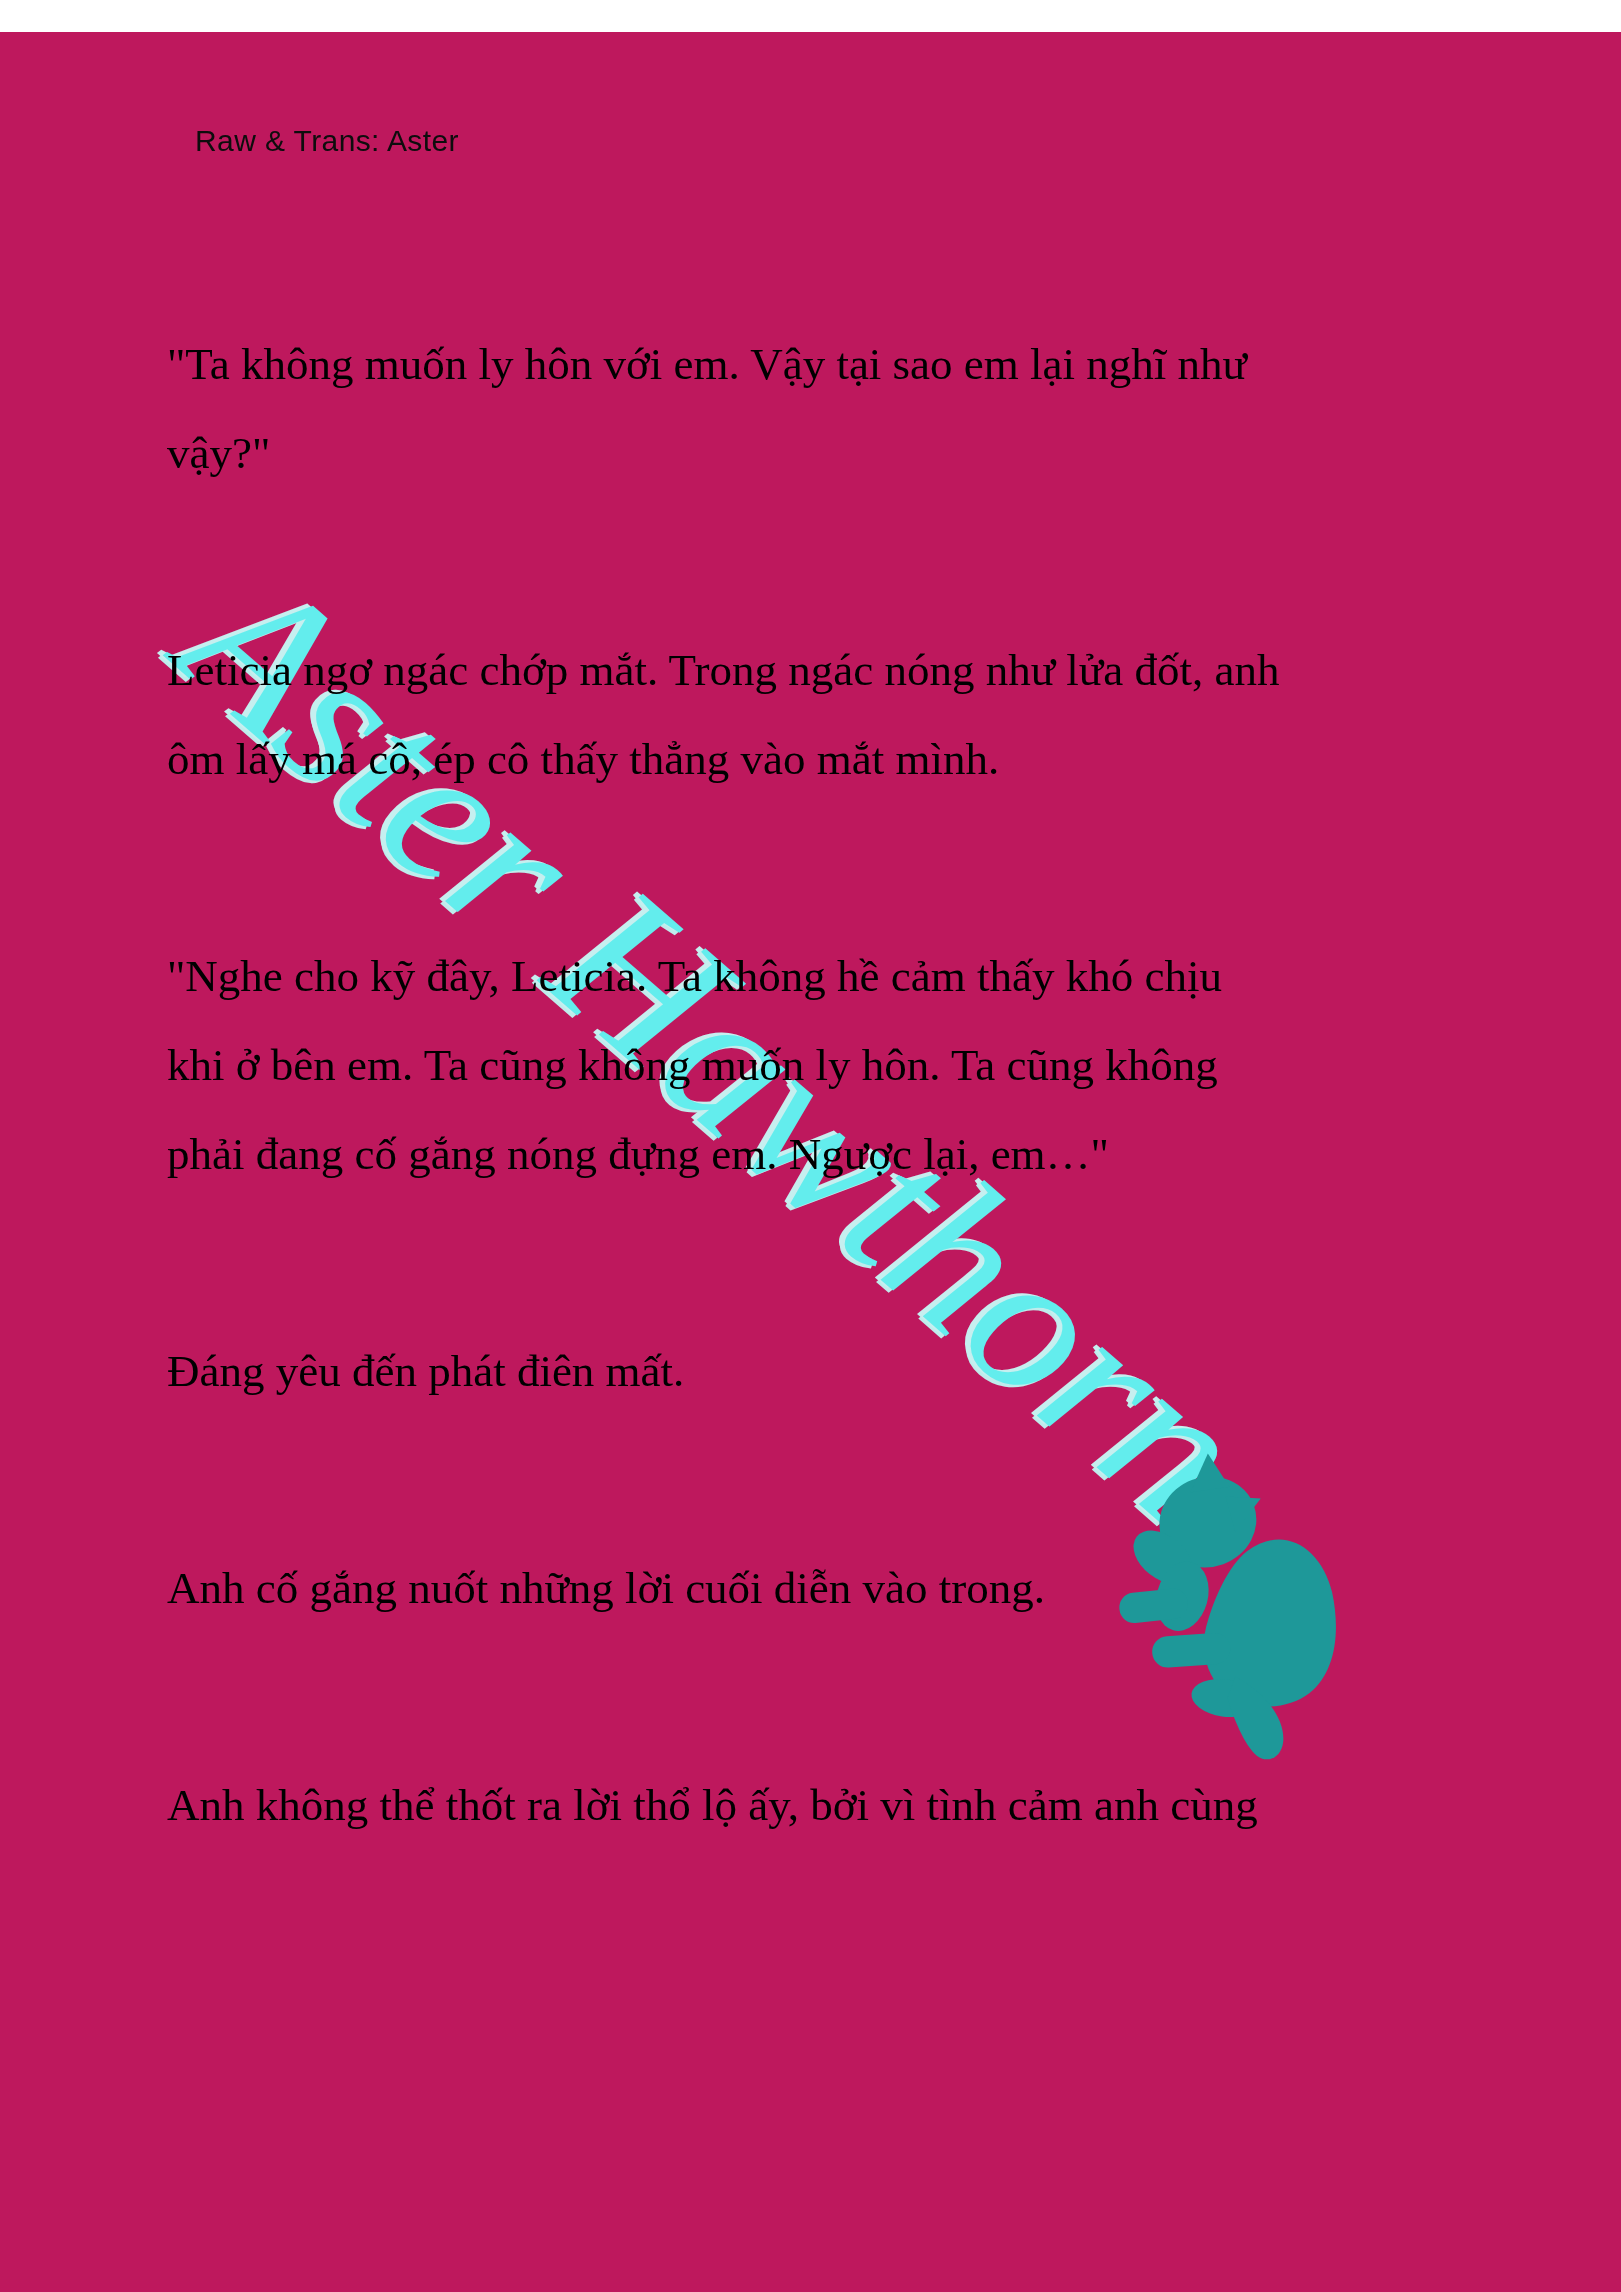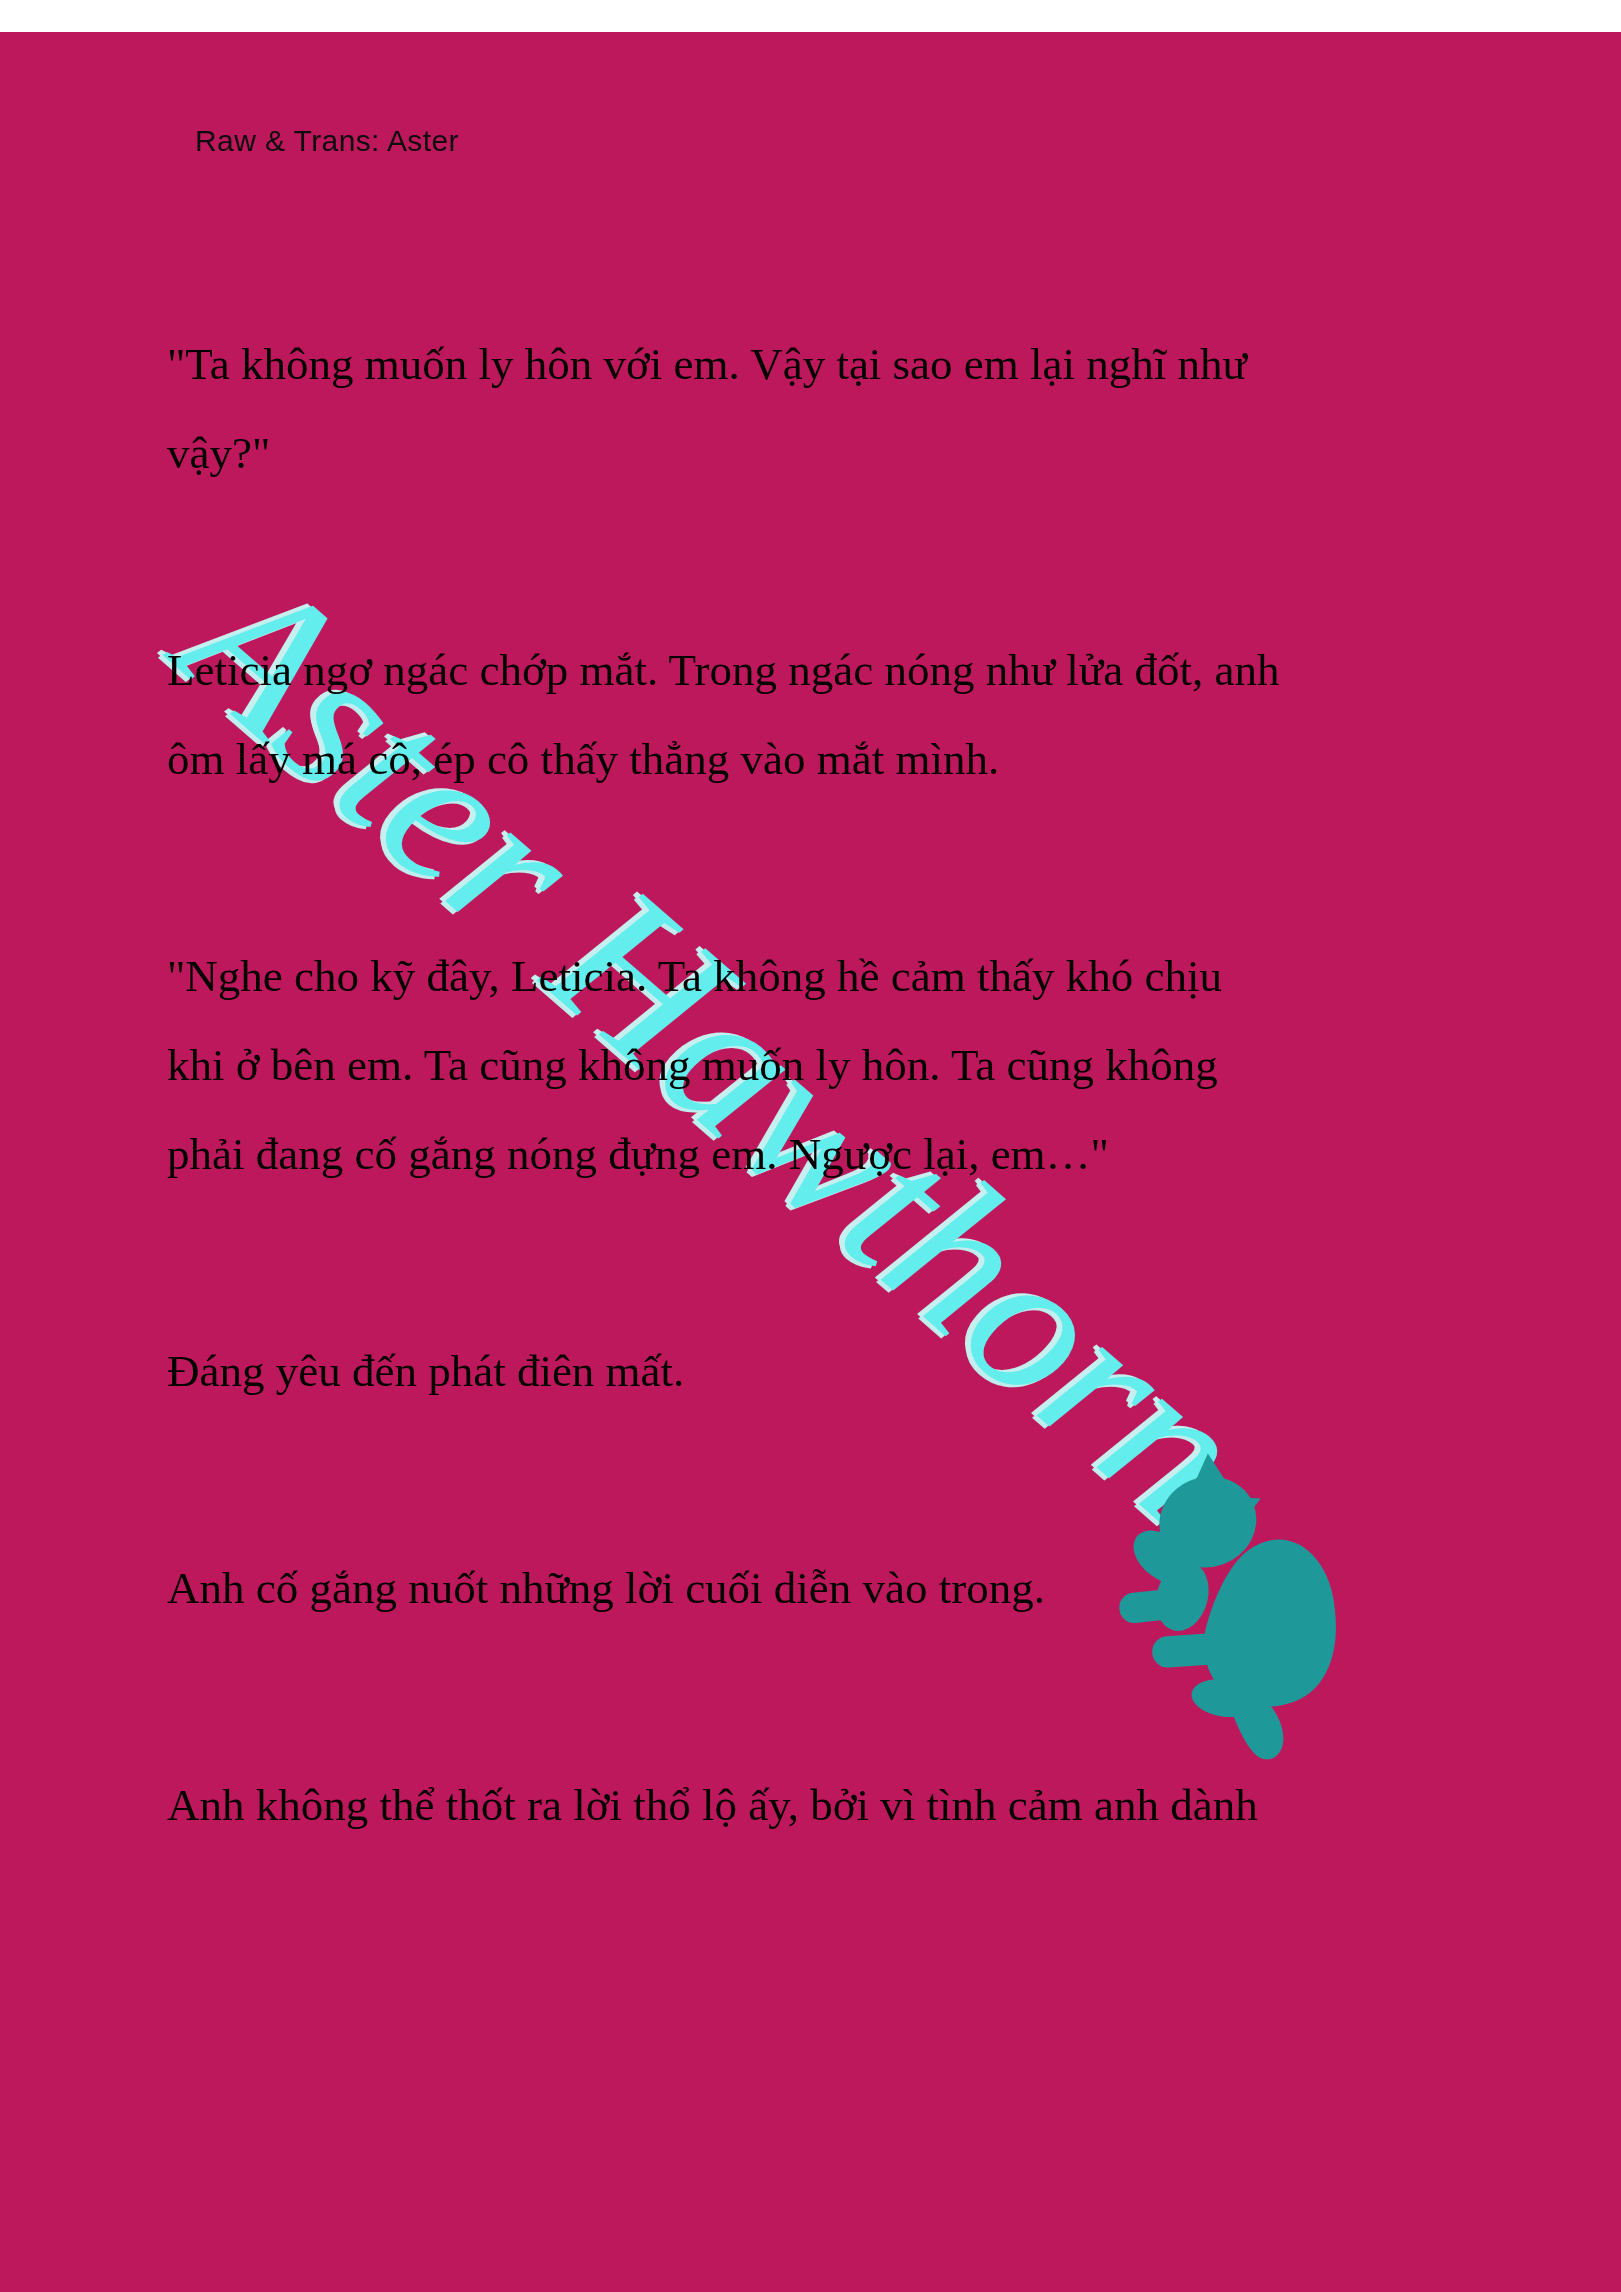--- a/index.html
+++ b/index.html
@@ -107,18 +107,18 @@
       <span class="line">khi ở bên em. Ta cũng không muốn ly hôn. Ta cũng không</span>
       <span class="line">phải đang cố gắng nóng đựng em. Ngược lại, em…"</span>
     </p>
     <p>
       <span class="line">Đáng yêu đến phát điên mất.</span>
     </p>
     <p>
       <span class="line">Anh cố gắng nuốt những lời cuối diễn vào trong.</span>
     </p>
     <p>
-      <span class="line">Anh không thể thốt ra lời thổ lộ ấy, bởi vì tình cảm anh dành</span>
+      <span class="line">Anh không thể thốt ra lời thổ lộ ấy, bởi vì tình cảm anh cùng</span>
     </p>
   </div>
 
 </div>
 
 
 </body></html>

